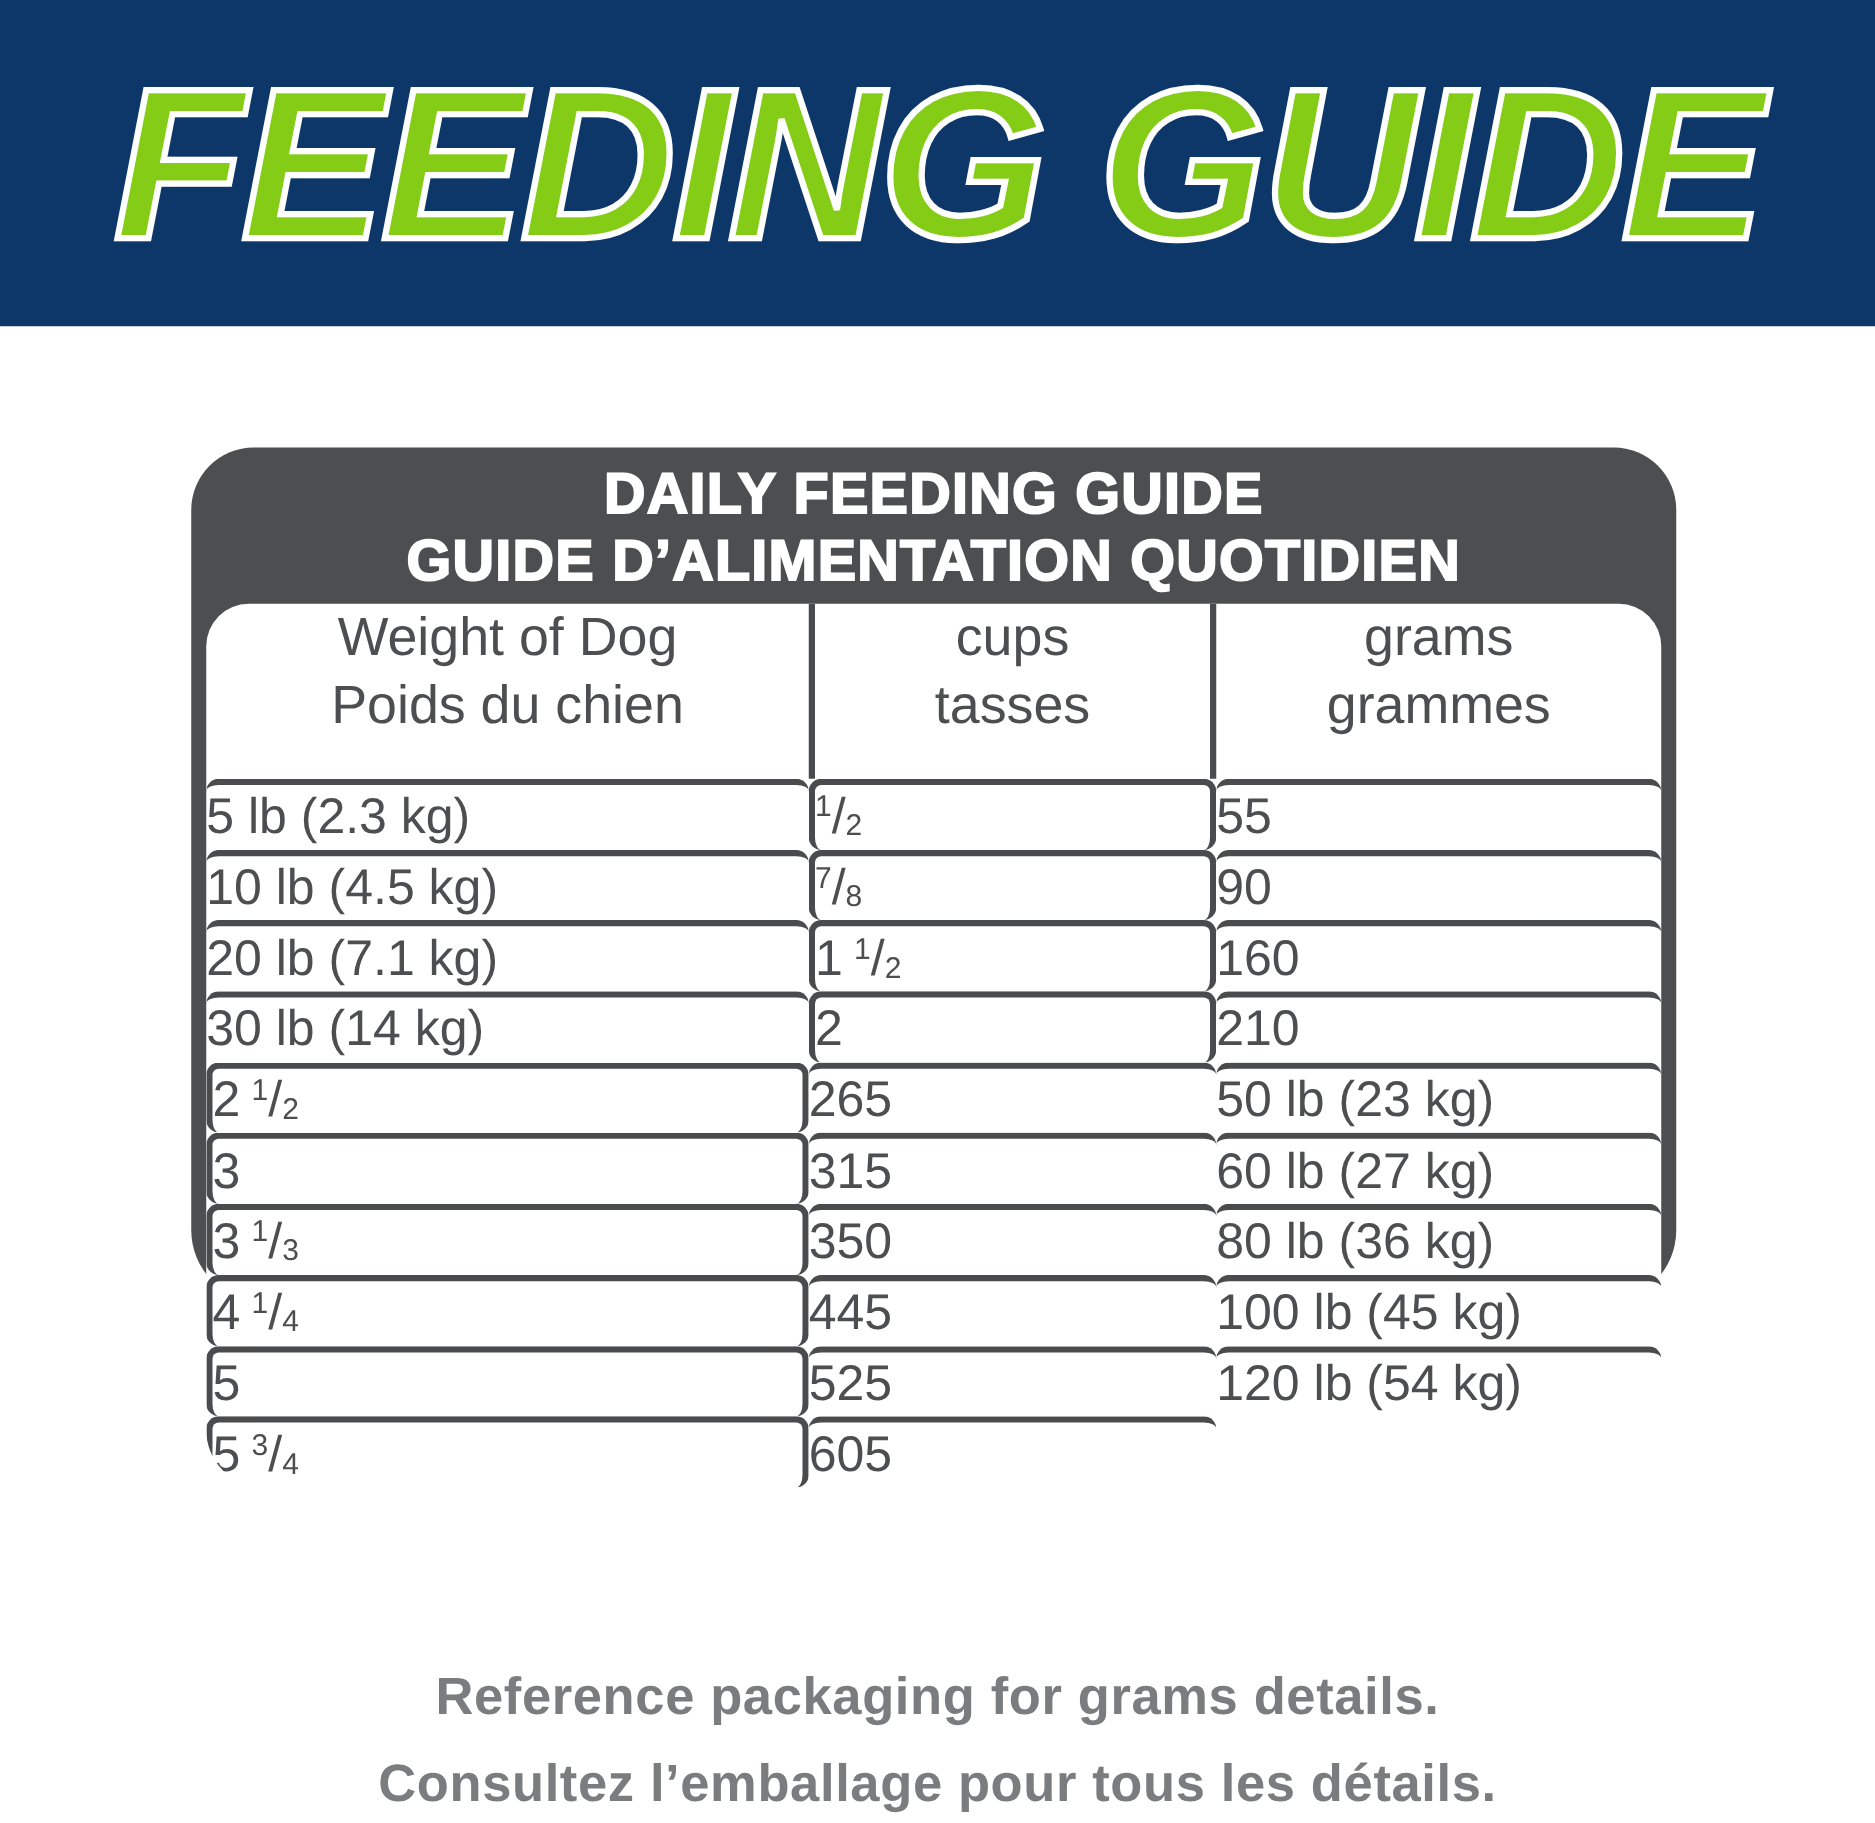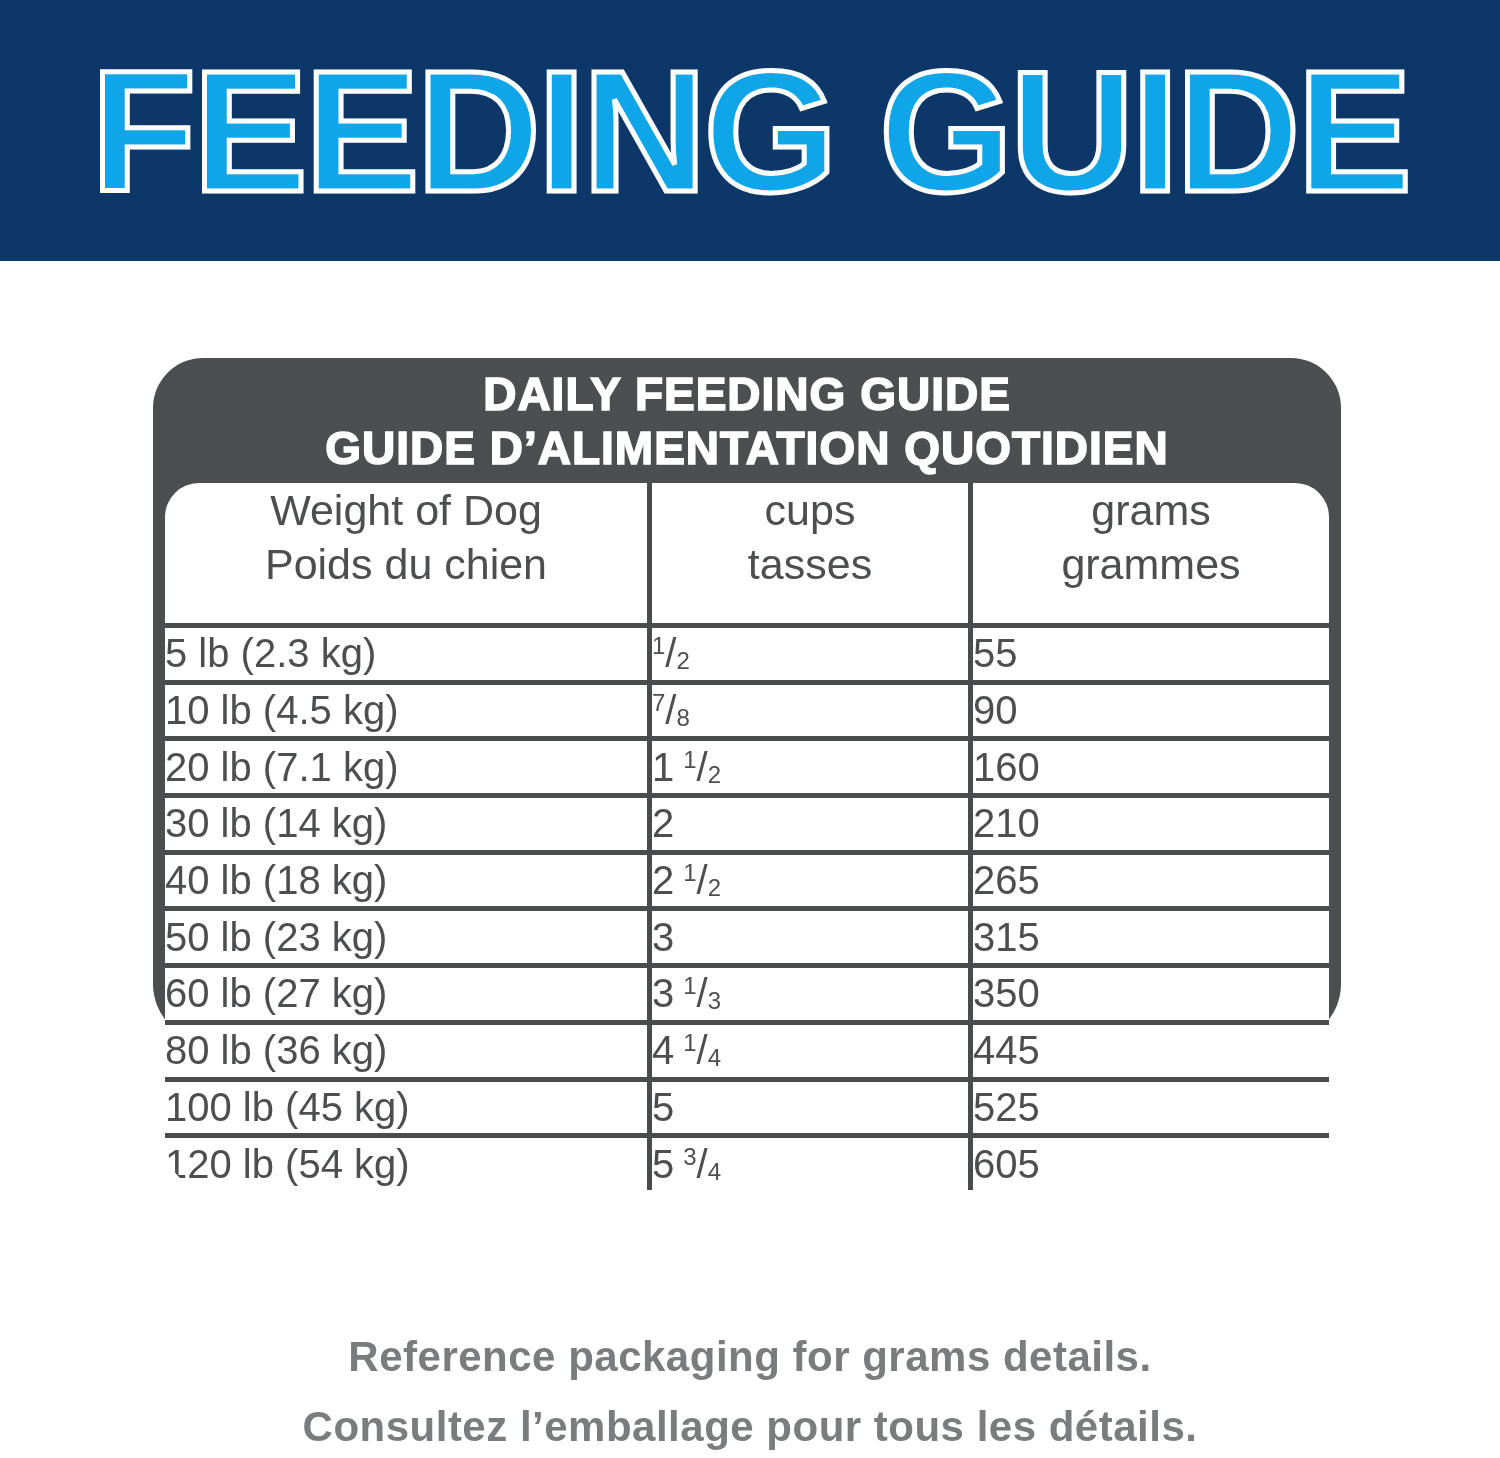--- a/index.html
+++ b/index.html
@@ -14,22 +14,22 @@
   body{
     width:1500px;height:1458px;position:relative;overflow:hidden;
     font-family:"Liberation Sans","DejaVu Sans",sans-serif;
   }
   .banner{
     position:absolute;left:0;top:0;width:1500px;height:261px;
     background:var(--banner-blue);
     display:flex;align-items:center;justify-content:center;
   }
   .banner h1{
-    color:#0ea5e9;font-size:172px;font-weight:bold;letter-spacing:-3px;
-    white-space:nowrap;-webkit-text-stroke:5px #fff;line-height:1;
+    color:#84cc16;font-size:172px;font-weight:bold;letter-spacing:-3px;
+    white-space:nowrap;-webkit-text-stroke:5px #fff;line-height:1;font-style:italic;
   }
   .card{
     position:absolute;left:153px;top:358px;width:1188px;height:684px;
     background:var(--card-gray);
     border-radius:50px 50px 58px 58px;
     padding:0 12px 12px 12px;
   }
   .card-title{
     height:125px;display:flex;flex-direction:column;
     align-items:center;justify-content:center;
@@ -44,21 +44,21 @@
     grid-template-columns:482px 326px 356px;
     grid-template-rows:140px;
     grid-auto-rows:56.7px;
     color:var(--table-text);
   }
   .cell{
     display:flex;align-items:center;justify-content:flex-start;
     text-align:center;
   }
   .cell.c2{border-left:5px solid var(--grid-line);border-right:5px solid var(--grid-line);}
-  .cell.body-cell{border-top:5px solid var(--grid-line);font-size:40px;}
+  .cell.body-cell{border-top:5px solid var(--grid-line);font-size:40px;border-radius:10px;}
   .cell.head{flex-direction:column;font-size:43px;line-height:54px;}
   .cups-whole:not(:empty){margin-right:9px;}
   .frac-num{font-size:24px;vertical-align:13px;}
   .frac-den{font-size:24px;vertical-align:-2px;}
   .frac-slash::before{content:"/";font-size:40px;}
   .footer{
     position:absolute;left:0;top:1322px;width:1500px;
     text-align:center;color:var(--footer-gray);
     font-size:42px;font-weight:bold;line-height:70px;
     letter-spacing:0.5px;
@@ -126,23 +126,20 @@
   <div class="cell body-cell c1">
     <span class="weight-value">30 lb (14 kg)</span>
   </div>
   <div class="cell body-cell c2">
     <span class="cups-whole">2</span>
   </div>
   <div class="cell body-cell c3">
     <span class="grams-value">210</span>
   </div>
 
-  <div class="cell body-cell c1">
-    <span class="weight-value">40 lb (18 kg)</span>
-  </div>
   <div class="cell body-cell c2">
     <span class="cups-whole">2</span>
         <span class="frac"><span class="frac-num">1</span><span class="frac-slash"></span><span class="frac-den">2</span></span>
   </div>
   <div class="cell body-cell c3">
     <span class="grams-value">265</span>
   </div>
 
   <div class="cell body-cell c1">
     <span class="weight-value">50 lb (23 kg)</span>

